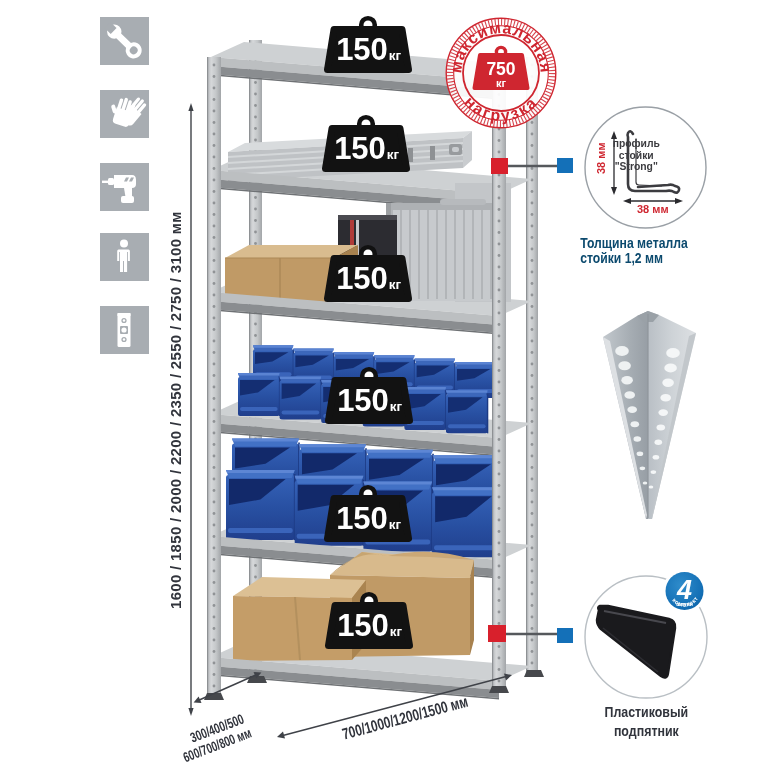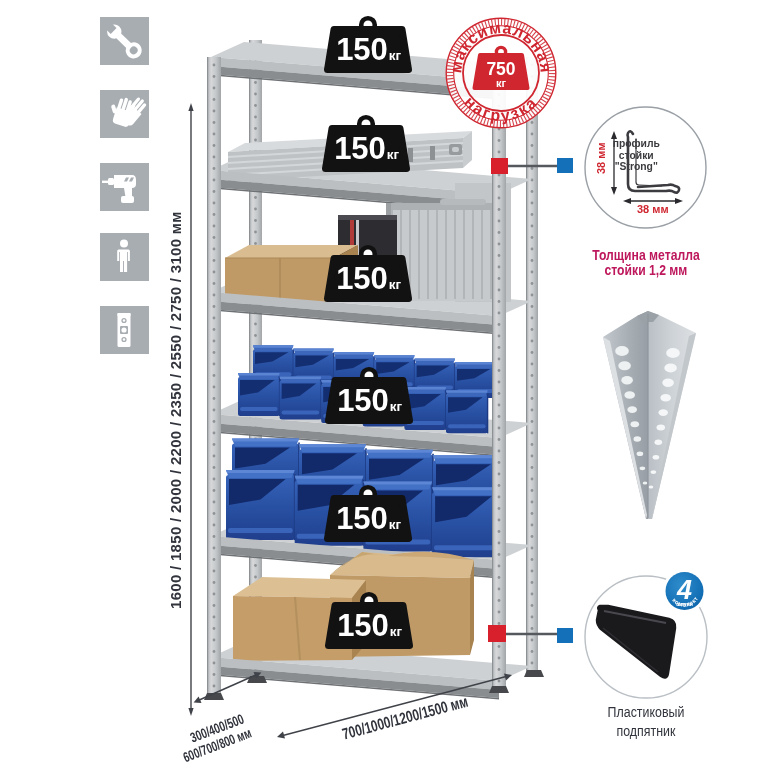--- a/index.html
+++ b/index.html
@@ -656,13 +656,13 @@
         <circle cx="24" cy="33.5" r="1.2" fill="#fff"></circle>
       </g>
     </svg></div>
 <div style="position:absolute;left:-22.5px;top:402px;width:396px;height:18px;transform:rotate(-90deg);transform-origin:center;font-size:15px;font-weight:bold;color:#31343c;text-align:center;letter-spacing:0.3px;white-space:nowrap;">1600&nbsp;/&nbsp;1850&nbsp;/&nbsp;2000&nbsp;/&nbsp;2200&nbsp;/&nbsp;2350&nbsp;/&nbsp;2550&nbsp;/&nbsp;2750&nbsp;/&nbsp;3100&nbsp;мм</div>
 <div style="position:absolute;left:167px;top:720px;width:100px;text-align:center;transform:rotate(-21deg);font-size:14px;font-weight:bold;color:#31343c;white-space:nowrap;"><span style="display:inline-block;transform:scaleX(0.72);">300/400/500</span></div>
 <div style="position:absolute;left:161px;top:737px;width:112px;text-align:center;transform:rotate(-21deg);font-size:14px;font-weight:bold;color:#31343c;white-space:nowrap;"><span style="display:inline-block;transform:scaleX(0.7);">600/700/800&nbsp;мм</span></div>
 <div style="position:absolute;left:318px;top:711px;width:160px;text-align:center;transform:rotate(-15deg);font-size:16px;font-weight:bold;color:#31343c;white-space:nowrap;"><span style="display:inline-block;transform:scaleX(0.74);">700/1000/1200/1500&nbsp;мм</span></div>
 <div style="position:absolute;left:579px;top:138px;width:115px;text-align:center;font-size:11.5px;font-weight:bold;color:#3c3c40;line-height:11.5px;"><span style="display:inline-block;transform:scaleX(0.9);">профиль<br>стойки<br>"Strong"</span></div>
 <div style="position:absolute;left:588px;top:155px;width:26px;text-align:center;transform:rotate(-90deg);transform-origin:center;font-size:11px;font-weight:bold;color:#cf2630;white-space:nowrap;">38&nbsp;мм</div>
 <div style="position:absolute;left:637px;top:203px;width:30px;text-align:center;font-size:11px;font-weight:bold;color:#cf2630;white-space:nowrap;">38&nbsp;мм</div>
-<div style="position:absolute;left:570px;top:236px;width:152px;text-align:center;font-size:14.5px;font-weight:bold;color:#be185d;line-height:14.5px;margin-top:12px;"><span style="display:inline-block;transform:scaleX(0.84);">Толщина&nbsp;металла<br>стойки&nbsp;1,2&nbsp;мм</span></div>
-<div style="position:absolute;left:570px;top:702px;width:152px;text-align:center;font-size:15.5px;font-weight:normal;color:#31343c;line-height:19px;"><span style="display:inline-block;transform:scaleX(0.8);">Пластиковый<br>подпятник</span></div>
+<div style="position:absolute;left:570px;top:236px;width:152px;font-size:14.5px;font-weight:bold;color:#0c4a6e;line-height:14.5px;"><span style="display:inline-block;transform:scaleX(0.84);">Толщина&nbsp;металла<br>стойки&nbsp;1,2&nbsp;мм</span></div>
+<div style="position:absolute;left:570px;top:702px;width:152px;text-align:center;font-size:15.5px;font-weight:bold;color:#31343c;line-height:19px;"><span style="display:inline-block;transform:scaleX(0.8);">Пластиковый<br>подпятник</span></div>
 </body></html>

